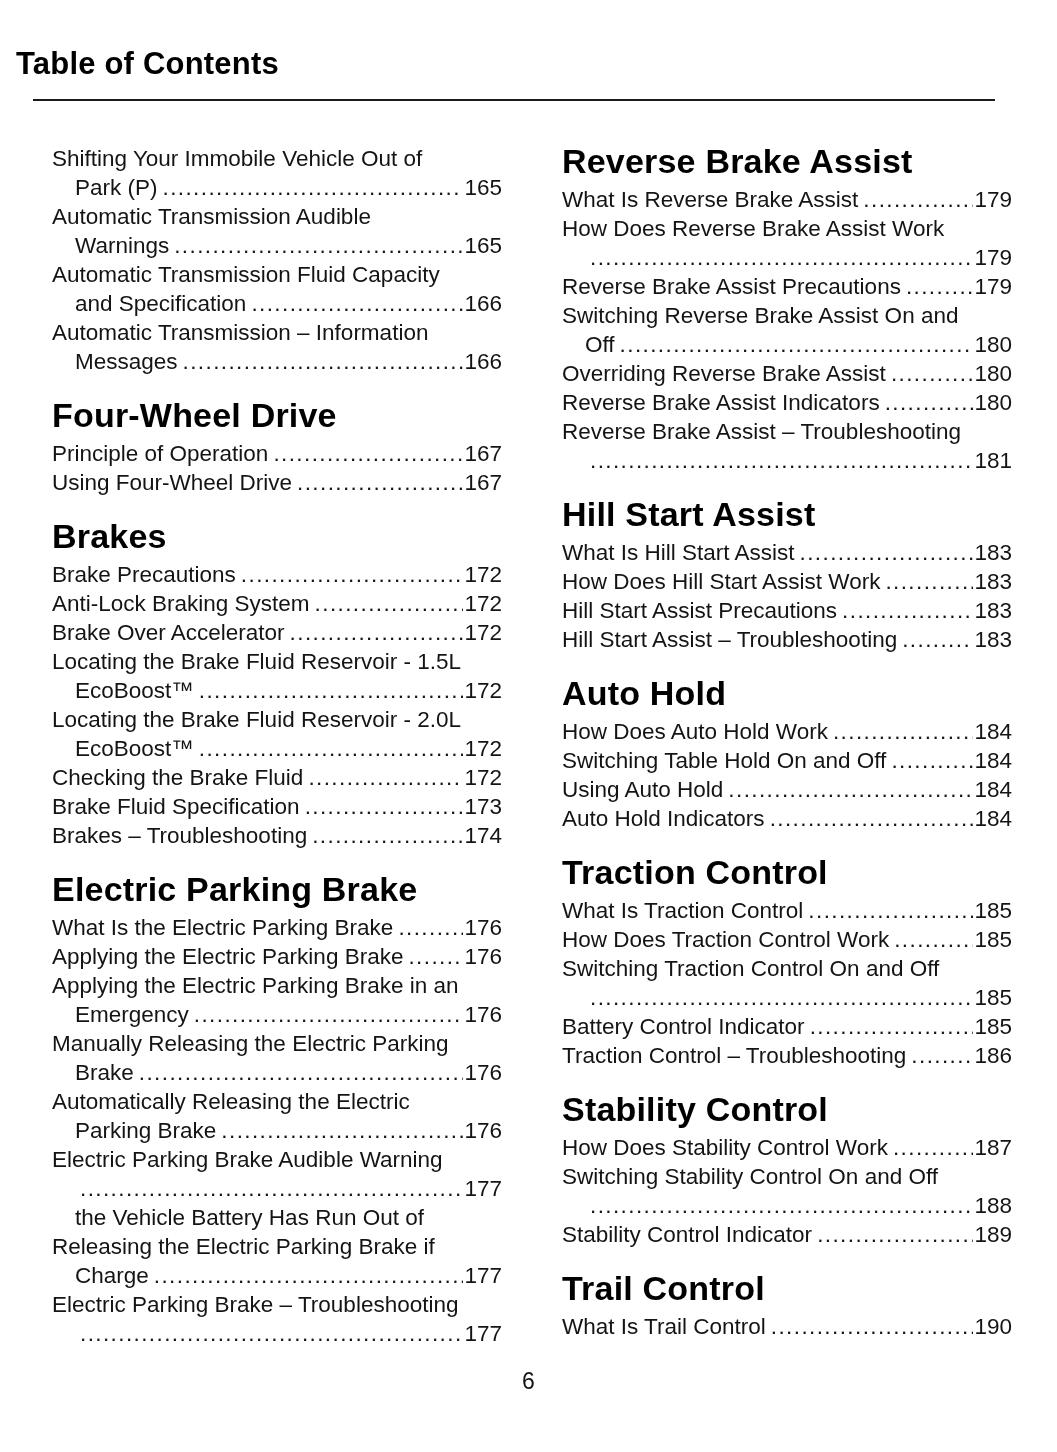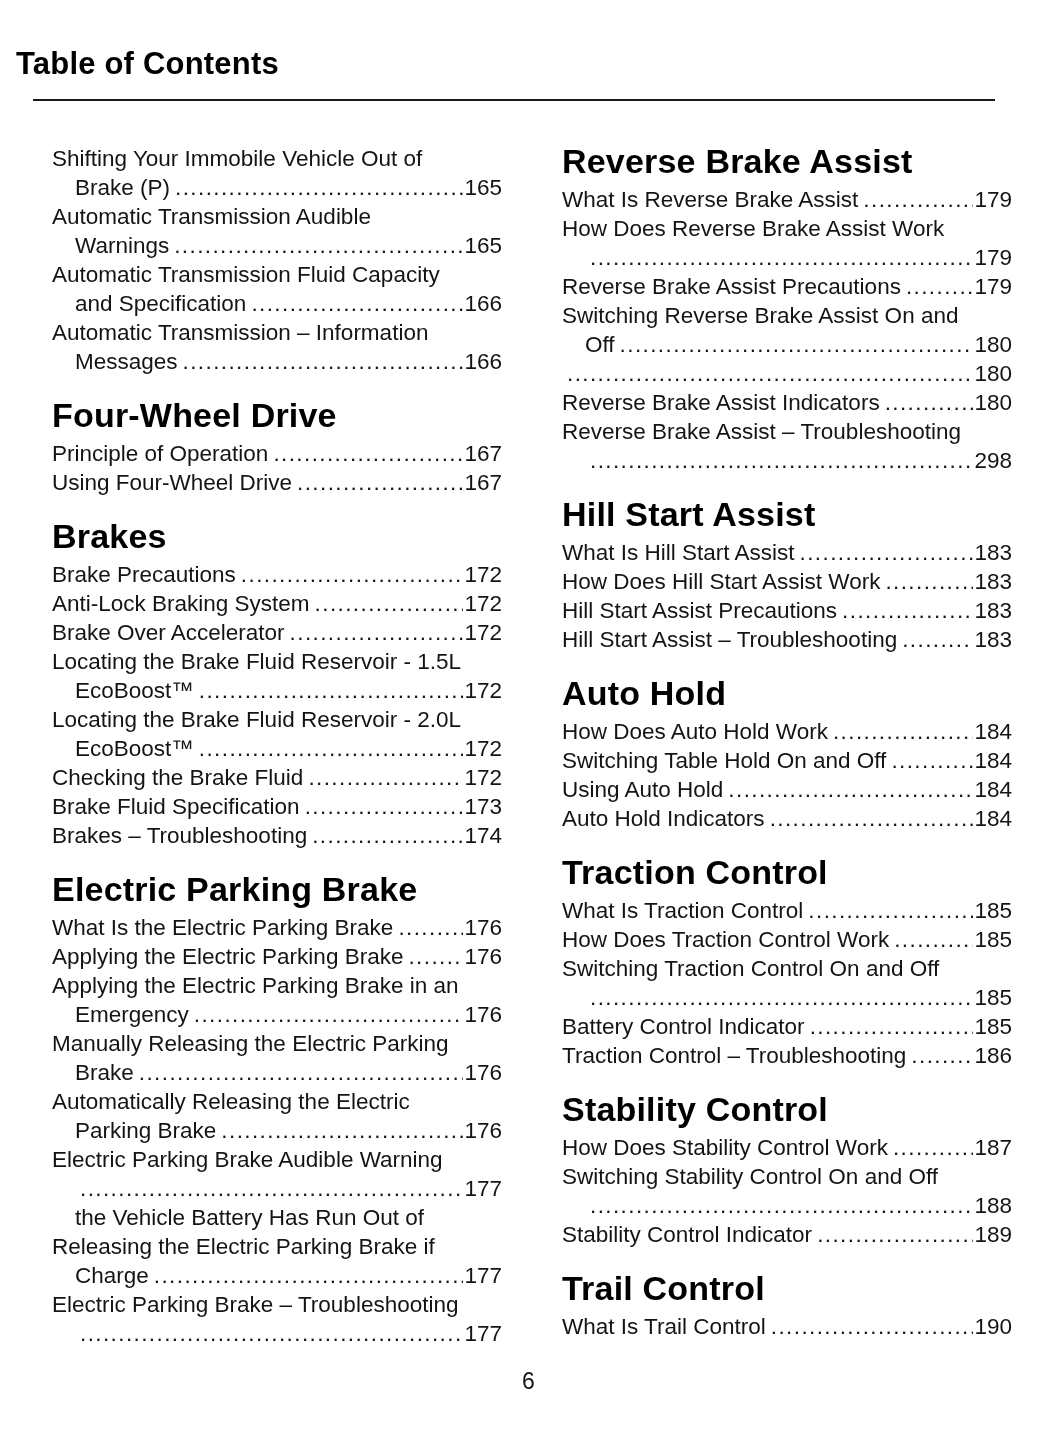--- a/index.html
+++ b/index.html
@@ -82,21 +82,21 @@
 
 <div class="page">
   <h1 class="title">Table of Contents</h1>
   <div class="rule"></div>
   <div class="toc">
     <div class="col" id="col0">
         <div class="block">
           <div class="entry">
             <div class="line">Shifting Your Immobile Vehicle Out of</div>
             <div class="lastline cont">
-              <span class="t">Brake (P)</span>
+              <span class="t">Park (P)</span>
               <span class="dots"></span>
               <span class="pagenum">165</span>
             </div>
           </div>
           <div class="entry">
             <div class="line">Automatic Transmission Audible</div>
             <div class="lastline cont">
               <span class="t">Warnings</span>
               <span class="dots"></span>
               <span class="pagenum">165</span>
@@ -292,37 +292,38 @@
           <div class="entry">
             <div class="line">Switching Reverse Brake Assist On and</div>
             <div class="lastline cont">
               <span class="t">Off</span>
               <span class="dots"></span>
               <span class="pagenum">180</span>
             </div>
           </div>
           <div class="entry">
             <div class="lastline">
+              <span class="t">Overriding Reverse Brake Assist</span>
               <span class="dots"></span>
               <span class="pagenum">180</span>
             </div>
           </div>
           <div class="entry">
             <div class="lastline">
               <span class="t">Reverse Brake Assist Indicators</span>
               <span class="dots"></span>
               <span class="pagenum">180</span>
             </div>
           </div>
           <div class="entry">
             <div class="line">Reverse Brake Assist – Troubleshooting</div>
             <div class="lastline cont">
               <span class="t"></span>
               <span class="dots"></span>
-              <span class="pagenum">298</span>
+              <span class="pagenum">181</span>
             </div>
           </div>
         </div>
         <div class="block">
           <h2 class="heading">Hill Start Assist</h2>
           <div class="entry">
             <div class="lastline">
               <span class="t">What Is Hill Start Assist</span>
               <span class="dots"></span>
               <span class="pagenum">183</span>

